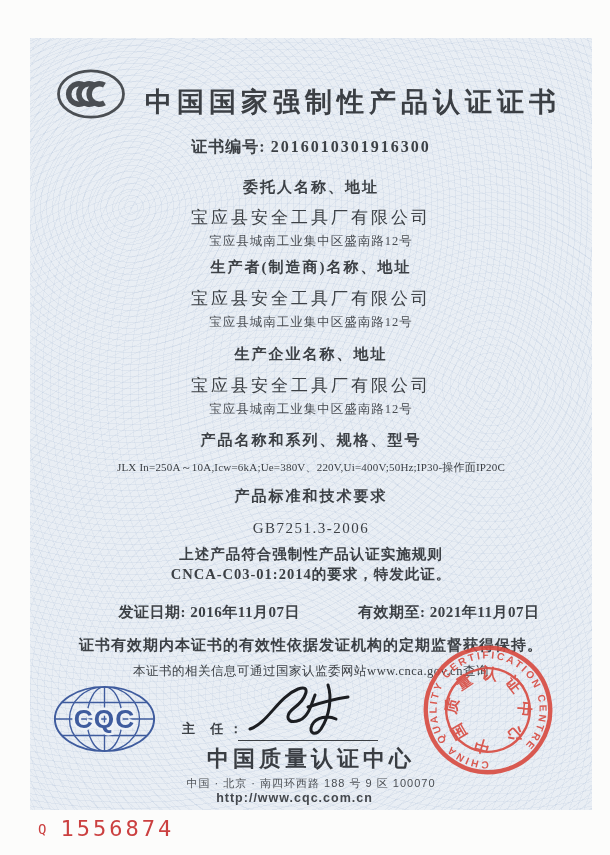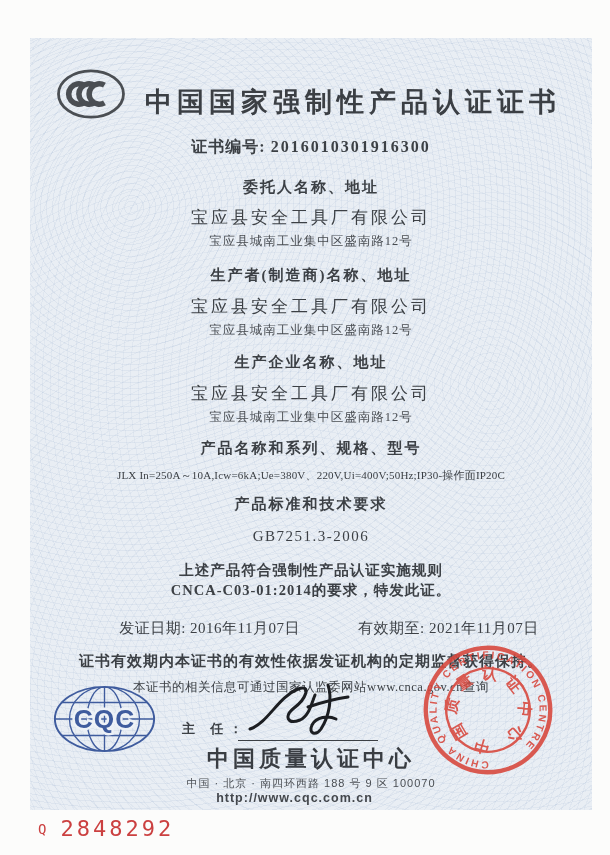--- a/index.html
+++ b/index.html
@@ -31,24 +31,24 @@
   }
   .cert-no{margin-top:17px;font-size:16px;font-weight:700;letter-spacing:1px;}
   .cert-no .num{font-family:"Liberation Serif",serif;font-weight:700;letter-spacing:2px;}
   .sec-head{font-size:15px;font-weight:700;letter-spacing:2px;}
   .company{font-size:17px;letter-spacing:3px;}
   .addr{font-size:12.5px;letter-spacing:1px;color:#474b50;}
   .product{font-size:16px;letter-spacing:4px;}
   .spec{font-size:11px;letter-spacing:0.2px;font-family:"Liberation Serif",serif;}
   .gb{font-size:15px;letter-spacing:1.5px;}
   .stmt{font-size:14.5px;font-weight:700;letter-spacing:1px;line-height:1.25;}
-  .dates{display:flex;justify-content:center;gap:58px;font-size:15px;font-weight:400;letter-spacing:0.5px;padding-left:36px;}
+  .dates{display:flex;justify-content:center;gap:58px;font-size:15px;font-weight:700;letter-spacing:0.5px;padding-left:36px;}
   .supervision{font-size:15px;font-weight:700;letter-spacing:1px;}
   .info-line{font-size:12.5px;letter-spacing:0.5px;}
-  .mt20{margin-top:20px}.mt16{margin-top:16px}
+  .mt20{margin-top:20px}.mt16{margin-top:8px}
   .mt14{margin-top:14px}.mt13{margin-top:13px}.mt12{margin-top:12px}
   .mt10{margin-top:10px}.mt9{margin-top:9px}.mt8{margin-top:8px}.mt4{margin-top:4px}.mt2{margin-top:2px}
 
   .cqc-logo{position:absolute;left:21px;top:645px;width:107px;height:72px;}
   .director-row{
     position:absolute;left:152px;top:682px;font-size:13px;font-weight:700;
     letter-spacing:6px;
   }
   .signature{position:absolute;left:218px;top:640px;width:110px;height:62px;}
   .sig-line{position:absolute;left:208px;top:702px;width:140px;border-bottom:1.5px solid #3c4045;}
@@ -177,14 +177,14 @@
       </text>
       <text font-family="Liberation Serif, serif" font-size="16" font-weight="bold" fill="#d8493f" letter-spacing="8">
         <textPath href="#seal-inner" startOffset="4">中国质量认证中心</textPath>
       </text>
     </g>
   </svg>
 
 </div>
 
 <div class="serial">
-  <span class="q">Q</span><span class="n">2848292</span>
+  <span class="q">Q</span><span class="n">1556874</span>
 </div>
 
 </body></html>

